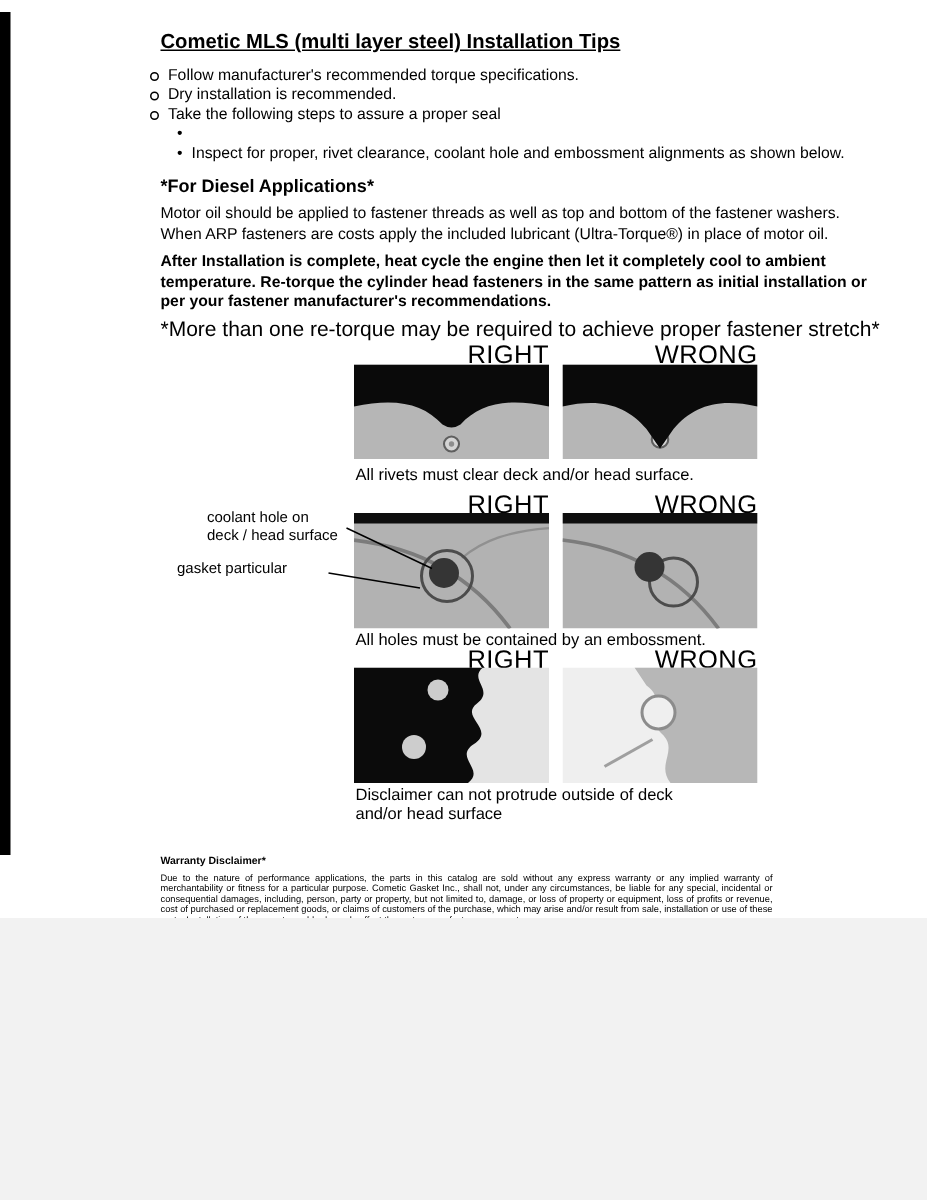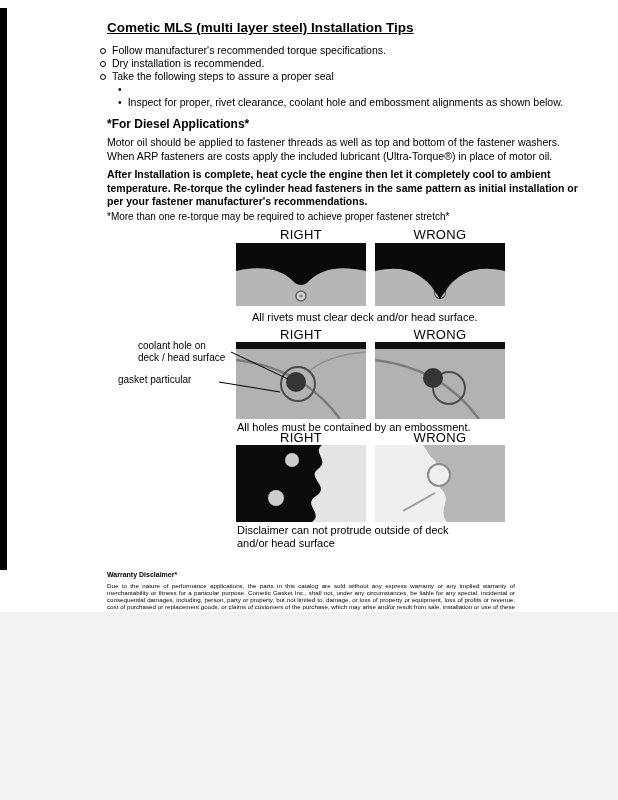--- a/index.html
+++ b/index.html
@@ -11,30 +11,30 @@
   .title{position:absolute;left:107px;top:20px;font-size:13.5px;font-weight:700;text-decoration:underline;}
   .tips{position:absolute;left:100px;top:44px;width:490px;font-size:10.5px;line-height:13px;}
   .tip{display:flex;gap:6px;align-items:flex-start;}
   .tip .ring{flex:0 0 auto;width:4px;height:4px;border:1px solid #000;border-radius:50%;margin-top:4px;}
   .tip.sub{margin-left:18px;}
   .tip .dot{flex:0 0 auto;line-height:13px;}
   .diesel-heading{position:absolute;left:107px;top:117px;font-size:12px;font-weight:700;}
   .para{position:absolute;left:107px;width:478px;font-size:10.5px;line-height:13.5px;}
   .para1{top:136px;}
   .para2{top:168px;font-weight:bold;}
-  .note{position:absolute;left:107px;top:211px;font-size:10px;}
-  .fh{position:absolute;width:130px;text-align:center;font-size:13px;letter-spacing:0.3px;}
+  .note{position:absolute;left:107px;top:211px;font-size:14px;}
+  .fh{position:absolute;width:130px;text-align:right;font-size:17px;letter-spacing:0.3px;}
   .fh.l{left:236px;} .fh.r{left:375px;}
   .fig{position:absolute;width:130px;line-height:0;}
   .fig.l{left:236px;} .fig.r{left:375px;}
   .r1h{top:227px;} .r1b{top:243px;}
   .r2h{top:327px;} .r2b{top:342px;}
   .r3h{top:430px;} .r3b{top:445px;}
   .cap{position:absolute;left:237px;font-size:11px;line-height:13px;}
-  .cap1{top:311px;margin-left:15px;} .cap2{top:421px;} .cap3{top:524px;}
+  .cap1{top:311px;} .cap2{top:421px;} .cap3{top:524px;}
   .callout{position:absolute;font-size:10px;line-height:11.5px;}
   .callout.coolant{left:138px;top:340px;}
   .callout.emboss{left:118px;top:374px;}
   .callout-lines{position:absolute;left:0;top:330px;width:618px;height:90px;pointer-events:none;}
   .disclaimer{position:absolute;left:107px;top:571px;width:408px;}
   .disclaimer h4{margin:0 0 4px 0;font-size:7px;font-weight:700;}
   .disclaimer p{margin:0 0 3px 0;font-size:6.2px;line-height:7.1px;text-align:justify;}
   .footer{position:absolute;left:384px;top:758px;font-size:13px;letter-spacing:0.3px;}
 </style>
 </head>

